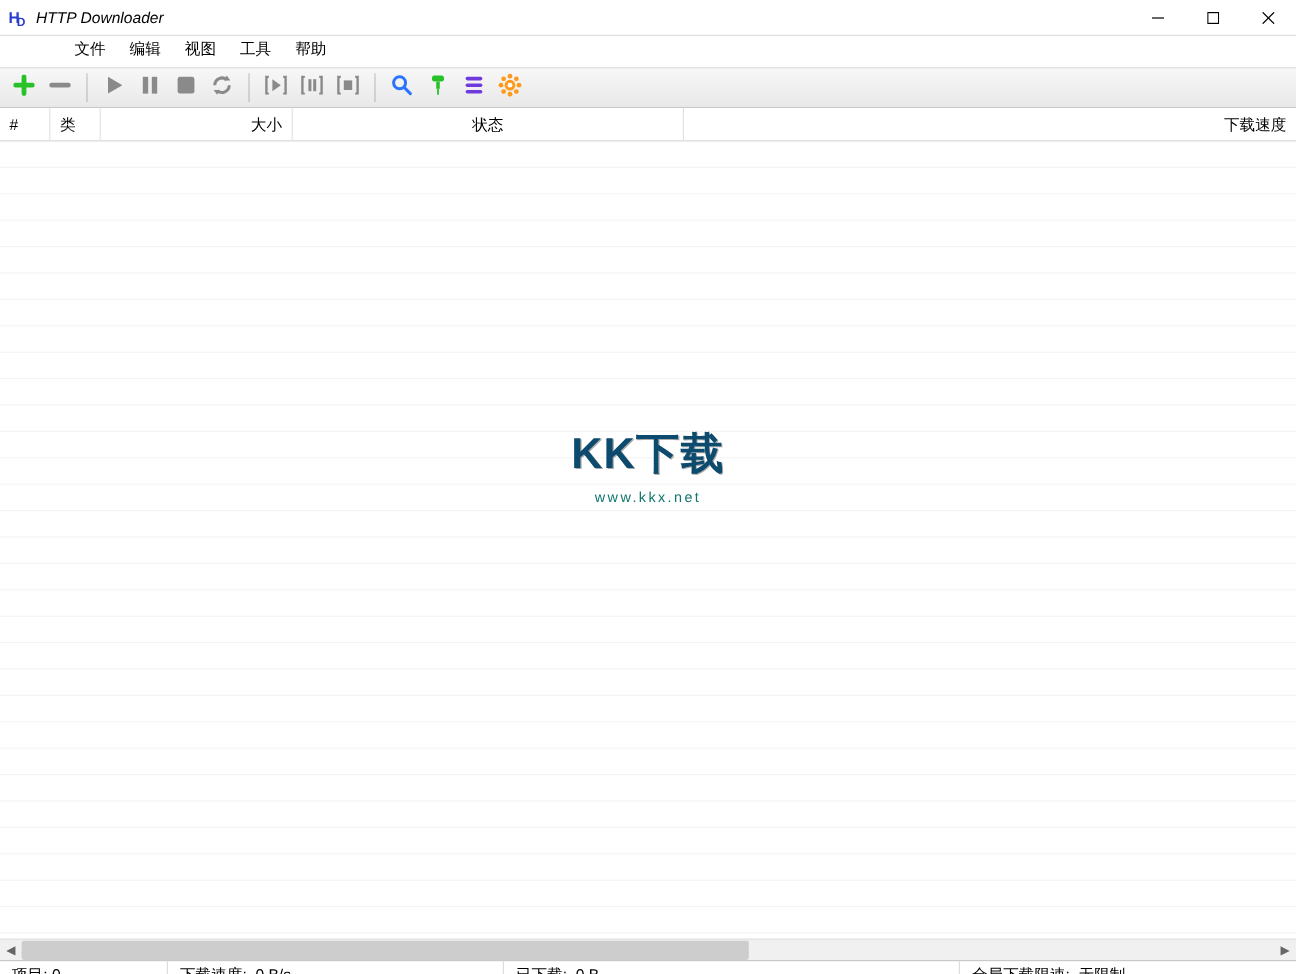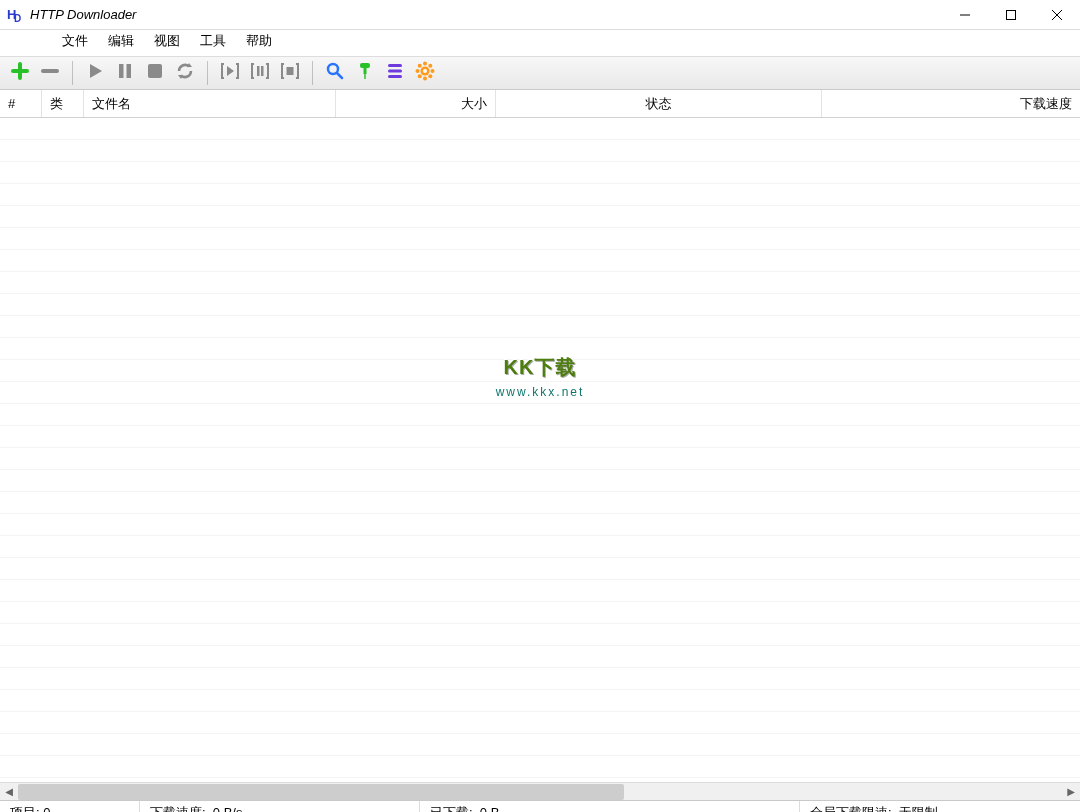--- a/index.html
+++ b/index.html
@@ -21,21 +21,21 @@
 .table-header { height: 28px; display:flex; border-bottom:1px solid #d0d0d0; font-size:13px; background:#fff; }
 .th { border-right:1px solid #e3e3e3; padding: 4px 8px; display:flex; align-items:center; overflow:hidden; white-space:nowrap; }
 .th.right { justify-content:flex-end; }
 .th.center { justify-content:center;font-family:Liberation Serif, serif; }
 .th.nb { border-right:none; }
 
 .table-body { height: 664px; overflow:hidden; position:relative; background:#fff; }
 .row { height: 22px; border-bottom: 1px solid #f4f4f4; }
 
 .watermark { position:absolute; top: 236px; left: 50%; transform: translateX(-50%); text-align:center; pointer-events:none; }
-.watermark .logo { font-size: 20px; font-weight: bold; color: #4d7c0f; letter-spacing:1px; text-shadow: 1px 1px #aaa, -1px -1px #fff; }
+.watermark .logo { font-size: 36px; font-weight: bold; color: #0c4a6e; letter-spacing:1px; text-shadow: 1px 1px #aaa, -1px -1px #fff; }
 .watermark .url { font-size: 12px; color: #0f766e; letter-spacing: 2px; margin-top:4px; }
 
 .hscroll { height: 18px; background:#f0f0f0; border-top:1px solid #ddd; display:flex; align-items:center; }
 .hscroll .arrow { width:18px; height:18px; display:flex; align-items:center; justify-content:center; color:#666; font-size:10px; }
 .hscroll .track { flex:1; height:16px; position:relative; }
 .hscroll .thumb { position:absolute; left:0; top:0; height:16px; width:58%; background:#cdcdcd; border-radius:2px; }
 
 .statusbar { height: 24px; border-top:1px solid #c9c9c9; display:flex; align-items:center; font-size:13px; }
 .sb-cell { padding: 2px 10px; border-right:1px solid #dcdcdc; height:100%; display:flex; align-items:center; }
 .sb-cell:last-child { border-right:none; }
@@ -198,21 +198,20 @@
           </g>
           <circle cx="10" cy="10" r="2" fill="#fff"></circle>
         </svg>
     </span>
   </div>
 </div>
 
 <div class="table-header">
   <div class="th" style="width:42px">#</div>
   <div class="th" style="width:42px">类</div>
-  <div class="th" style="width:252px">文件名</div>
   <div class="th right" style="width:160px">大小</div>
   <div class="th center" style="width:326px">状态</div>
   <div class="th right nb" style="flex:1">下载速度</div>
 </div>
 
 <div class="table-body">
   <div class="row"></div>
     <div class="row"></div>
     <div class="row"></div>
     <div class="row"></div>

